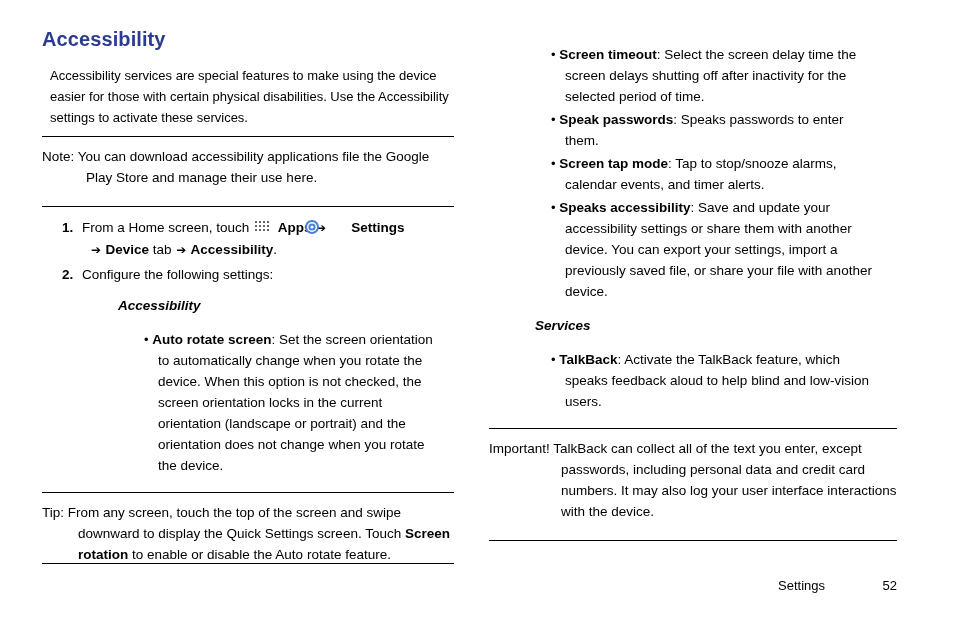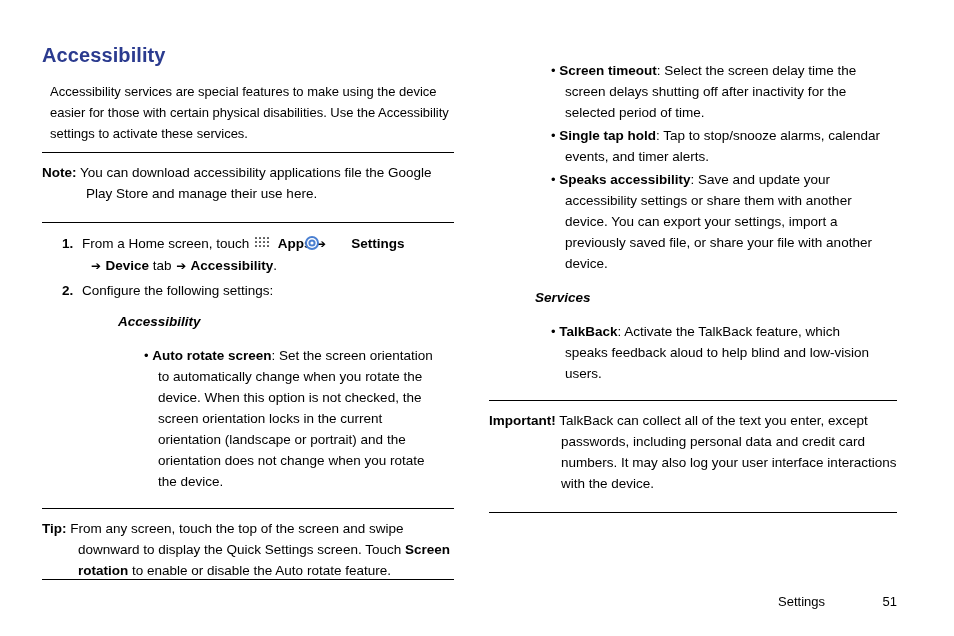--- a/index.html
+++ b/index.html
@@ -10,21 +10,21 @@
     width: 954px;
     height: 636px;
     background: #ffffff;
     font-family: "Liberation Sans", sans-serif;
     color: #000000;
     position: relative;
     overflow: hidden;
   }
   .page {
     position: absolute;
-    top: 16px; left: 0;
+    top: 0; left: 0;
     width: 954px;
     height: 556px;
   }
   .col-left {
     position: absolute;
     left: 42px;
     top: 28px;
     width: 412px;
   }
   .col-right {
@@ -50,21 +50,21 @@
     border-top: 1.5px solid #000;
     margin: 8px 0 0 0;
   }
   .note-block {
     display: block;
     font-size: 13.5px;
     line-height: 21px;
     padding: 9px 0 10px 0;
   }
   .note-block .lead {
-    font-weight: bold;
+    font-weight: normal;
   }
   .note-body {
     display: block;
     padding-left: 44px;
     text-indent: -44px;
   }
   .tip-body {
     display: block;
     padding-left: 36px;
     text-indent: -36px;
@@ -229,21 +229,22 @@
     </div>
 
   </div>
 
   <div class="left-bottom-rule"></div>
 
   <div class="col-right">
 
     <ul class="bullets right">
       <li><span class="bdot">•&nbsp;</span><b>Screen timeout</b><span>: Select the screen delay time the screen delays shutting off after inactivity for the selected period of time.</span></li>
-      <li><span class="bdot">•&nbsp;</span><b>Single tap hold</b><span>: Tap to stop/snooze alarms, calendar events, and timer alerts.</span></li>
+      <li><span class="bdot">•&nbsp;</span><b>Speak passwords</b><span>: Speaks passwords to enter them.</span></li>
+      <li><span class="bdot">•&nbsp;</span><b>Screen tap mode</b><span>: Tap to stop/snooze alarms, calendar events, and timer alerts.</span></li>
       <li><span class="bdot">•&nbsp;</span><b>Speaks accessibility</b><span>: Save and update your accessibility settings or share them with another device. You can export your settings, import a previously saved file, or share your file with another device.</span></li>
     </ul>
 
     <div class="sub-head right">Services</div>
 
     <ul class="bullets right">
       <li><span class="bdot">•&nbsp;</span><b>TalkBack</b><span>: Activate the TalkBack feature, which speaks feedback aloud to help blind and low-vision users.</span></li>
     </ul>
 
     <div class="rule imp-rule-top"></div>
@@ -253,16 +254,16 @@
         <span class="lead">Important!</span><span> TalkBack can collect all of the text you enter, except passwords, including personal data and credit card numbers. It may also log your user interface interactions with the device.</span>
       </span>
     </div>
 
     <div class="rule"></div>
 
   </div>
 
   <div class="footer">
     <span class="lbl">Settings</span>
-    <span class="pg">51</span>
+    <span class="pg">52</span>
   </div>
 
 </div>
 
 </body></html>

